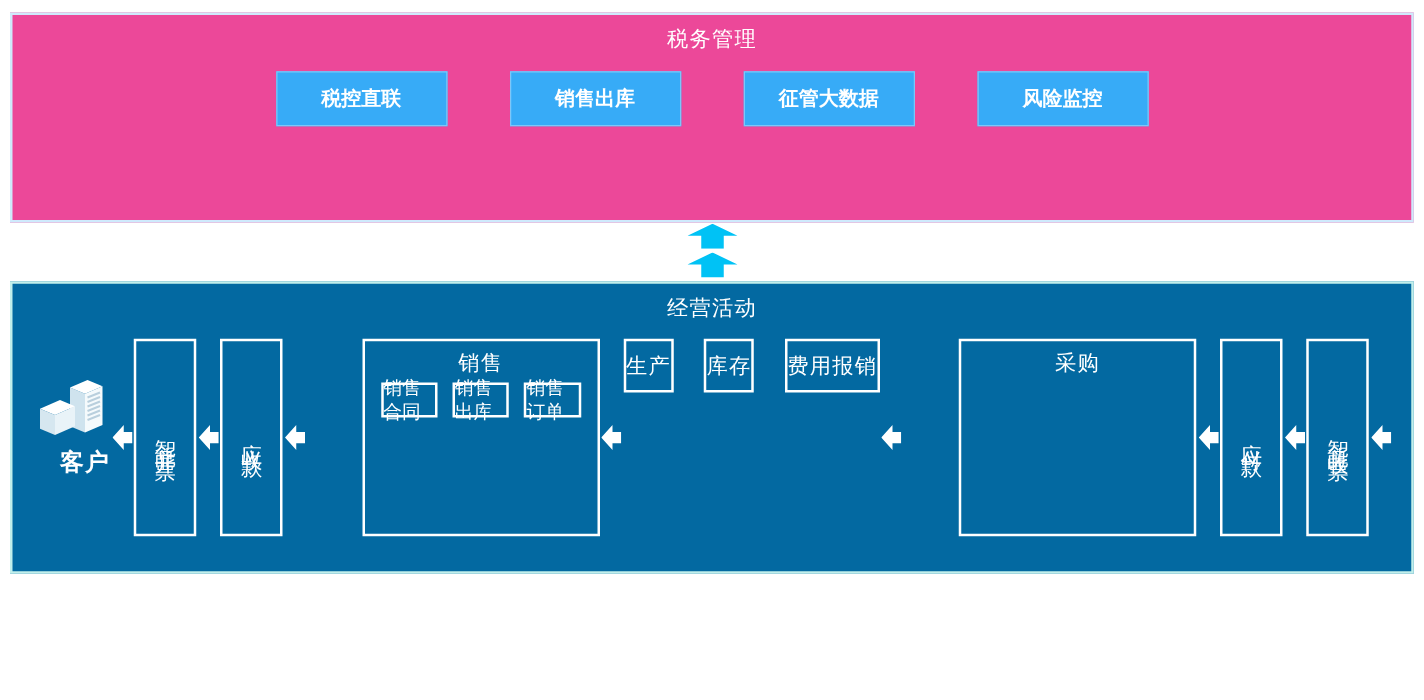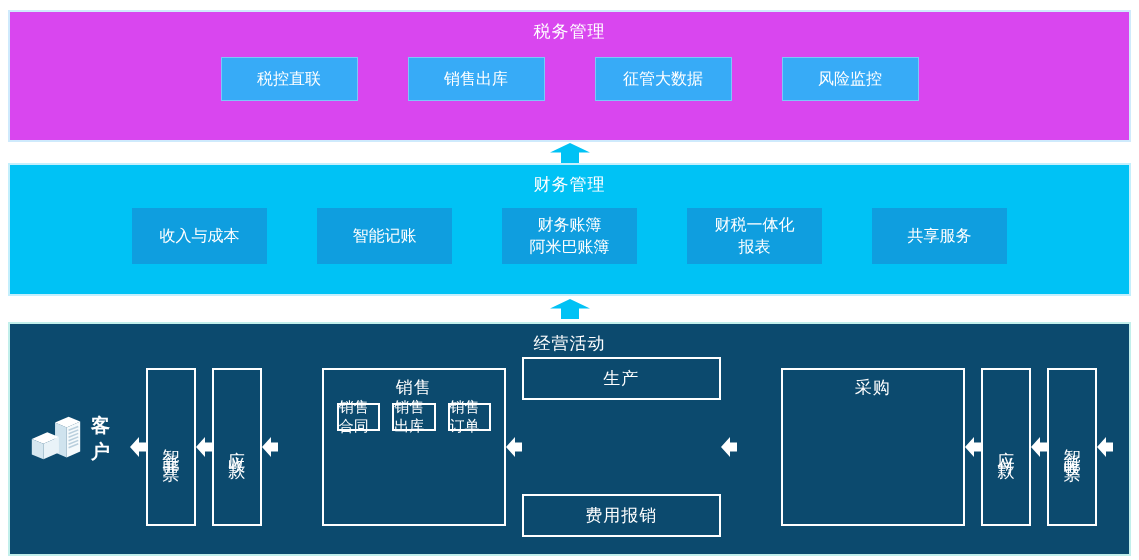--- a/index.html
+++ b/index.html
@@ -1,26 +1,26 @@
 <!DOCTYPE html>
 <html><head>
 <meta charset="utf-8">
 <style>
   html,body { margin:0; padding:0; background:#ffffff; }
   body { width:1139px; height:560px; font-family:"Liberation Sans", sans-serif; }
   .stage { position:relative; width:1139px; height:560px; overflow:hidden; background:#ffffff; }
 
   .band { margin:0 8px; box-sizing:border-box; color:#ffffff; }
-  #band-tax      { margin-top:10px; height:132px; background:#d946ef; border:2px solid #cfeafc; }
+  #band-tax      { margin-top:10px; height:168px; background:#ec4899; border:2px solid #cfeafc; }
   #band-finance  { height:133px; background:#00C2F5; border:2px solid #c4effc; }
-  #band-business { height:234px; background:#0c4a6e; border:2px solid #c2efeb; }
+  #band-business { height:234px; background:#0369a1; border:2px solid #c2efeb; }
 
   .layer-title { text-align:center; font-size:17px; padding-top:8px; letter-spacing:1px; }
 
-  .box-row { display:flex; justify-content:center; gap:50px; margin-top:14px; }
+  .box-row { display:flex; justify-content:center; gap:50px; margin-top:14px;font-weight:bold; }
   .tax-box { width:135px; height:42px; background:#37ABF7; border:1px solid #7cc7f9;
              display:flex; align-items:center; justify-content:center; font-size:16px; }
   .fin-row { margin-top:12px; }
   .fin-box { width:135px; height:56px; background:#0F9EDF;
              display:flex; align-items:center; justify-content:center;
              font-size:16px; text-align:center; white-space:pre-line; line-height:1.35; }
 
   .gap1 { height:21px; display:flex; align-items:center; justify-content:center; }
   .gap2 { height:26px; display:flex; align-items:center; justify-content:center; }
 
@@ -31,27 +31,27 @@
           display:flex; align-items:center; justify-content:center;
           writing-mode:vertical-rl; text-orientation:upright;
           font-size:17px; letter-spacing:6px; }
 
   .group { width:190px; height:158px; border:2px solid #ffffff; box-sizing:border-box;margin-left:44px; }
   .group-title { height:33px; line-height:35px; text-align:center; font-size:17px; letter-spacing:1px; }
   .group-items { display:flex; flex-direction:row; gap:12px; padding:0 13px; }
   .group-item  { height:28px; border:2px solid #ffffff; box-sizing:border-box;
                  display:flex; align-items:center; justify-content:center; font-size:15px; }
 
-  .middlecol { width:205px; height:180px; display:flex; flex-direction:column; justify-content:space-between; }
+  .middlecol { width:205px; height:158px; display:flex; flex-direction:row; justify-content:space-between; }
   .middle-item { height:43px; border:2px solid #ffffff; box-sizing:border-box;
                  display:flex; align-items:center; justify-content:center; font-size:17px; letter-spacing:1px; }
 
   .flow-arrow { flex:0 0 auto; display:flex; align-items:center; }
 
-  .entity { display:flex; flex-direction:row; align-items:center; gap:5px; transform:translateY(-8px); }
+  .entity { display:flex; flex-direction:column; align-items:flex-end; gap:5px; transform:translateY(-8px); }
   .entity-label { font-size:19px; font-weight:bold; letter-spacing:1px; }
 </style>
 </head>
 <body>
 
 <div class="stage">
 
   <div class="band" id="band-tax">
     <div class="layer-title">税务管理</div>
     <div class="box-row">
@@ -61,32 +61,20 @@
       <div class="tax-box">风险监控</div>
     </div>
   </div>
 
   <div class="gap1">
     <svg width="40" height="20" viewBox="0 0 40 20">
       <polygon points="20,0 40,9.5 29,9.5 29,20 11,20 11,9.5 0,9.5" fill="#00C2F5"></polygon>
     </svg>
   </div>
 
-  <div class="band" id="band-finance">
-    <div class="layer-title">财务管理</div>
-    <div class="box-row fin-row">
-      <div class="fin-box">收入与成本</div>
-      <div class="fin-box">智能记账</div>
-      <div class="fin-box">财务账簿
-阿米巴账簿</div>
-      <div class="fin-box">财税一体化
-报表</div>
-      <div class="fin-box">共享服务</div>
-    </div>
-  </div>
 
   <div class="gap2">
     <svg width="40" height="20" viewBox="0 0 40 20">
       <polygon points="20,0 40,9.5 29,9.5 29,20 11,20 11,9.5 0,9.5" fill="#00C2F5"></polygon>
     </svg>
   </div>
 
   <div class="band" id="band-business">
     <div class="layer-title">经营活动</div>
 
@@ -142,20 +130,21 @@
       </div>
 
       <div class="flow-arrow">
         <svg width="16" height="26" viewBox="0 0 16 26">
           <polygon points="0,13 9,3 9,8.5 16,8.5 16,17.5 9,17.5 9,23" fill="#ffffff"></polygon>
         </svg>
       </div>
 
       <div class="middlecol">
         <div class="middle-item">生产</div>
+        <div class="middle-item">库存</div>
         <div class="middle-item">费用报销</div>
       </div>
 
       <div class="flow-arrow">
         <svg width="16" height="26" viewBox="0 0 16 26">
           <polygon points="0,13 9,3 9,8.5 16,8.5 16,17.5 9,17.5 9,23" fill="#ffffff"></polygon>
         </svg>
       </div>
 
       <div class="group">

